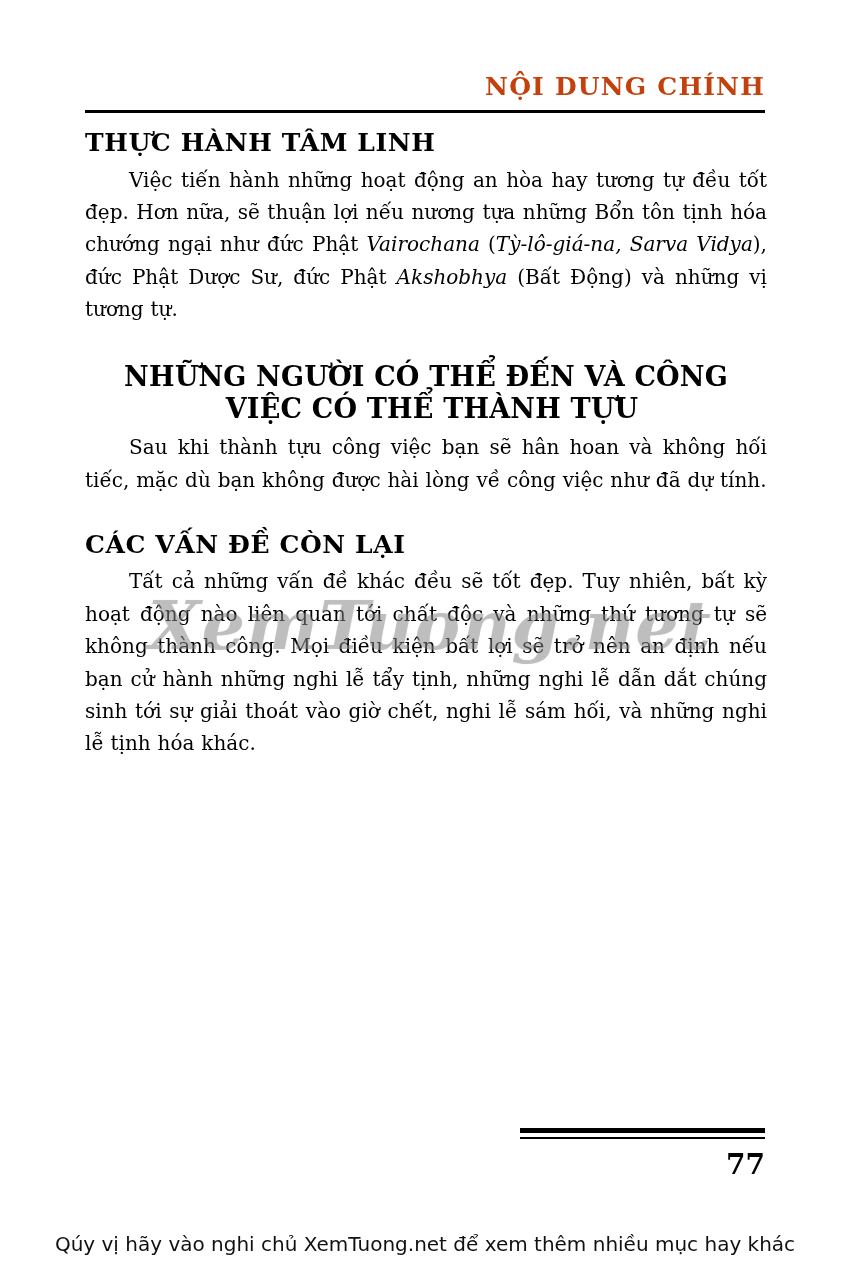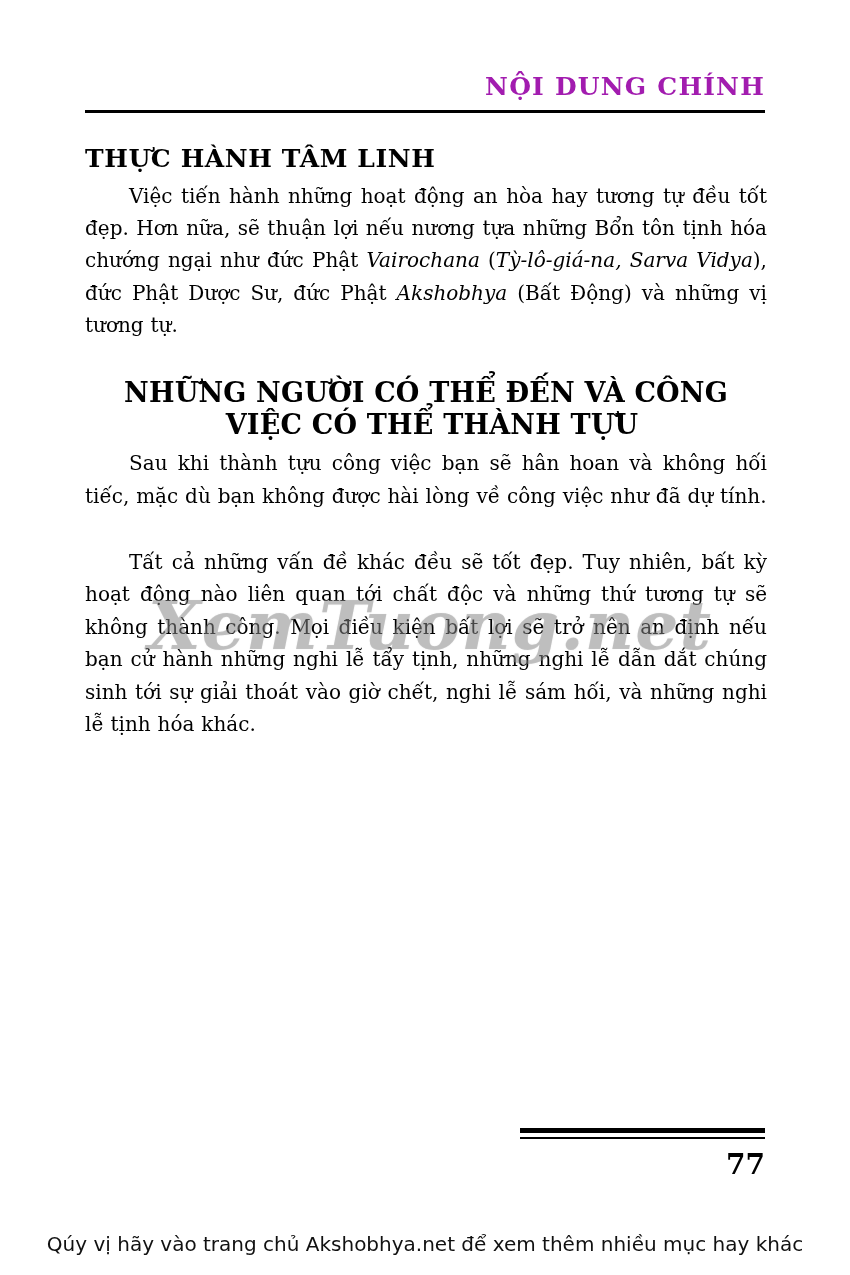--- a/index.html
+++ b/index.html
@@ -29,21 +29,21 @@
     left: 85px;
     top: 72px;
     width: 680px;
     text-align: right;
   }
   .header-title {
     font-family: "DejaVu Serif", serif;
     font-weight: bold;
     font-size: 25px;
     letter-spacing: 1.2px;
-    color: #a21caf;
+    color: #c2410c;
     display: inline-block;
   }
   .header-rule {
     position: absolute;
     left: 85px;
     top: 110px;
     width: 680px;
     height: 3px;
     background: #000;
   }
@@ -84,21 +84,21 @@
     margin: 6px 0 0 0;
     text-align: justify;
     text-indent: 44px;
     word-spacing: 0.5px;
   }
   p.para .it {
     font-style: italic;
   }
 
   
-  .sec-1 { margin-top: 16px; }
+  .sec-1 { margin-top: 0; }
   .sec-2 { margin-top: 34px; }
   .sec-3 { margin-top: 36px; }
   .sec-4 { margin-top: 34px; }
 
   
   .footer-rule {
     position: absolute;
     left: 520px;
     top: 1128px;
     width: 245px;
@@ -168,27 +168,28 @@
       <p class="para"><span>Việc tiến hành những hoạt động an hòa hay tương tự đều tốt đẹp. Hơn nữa, sẽ thuận lợi nếu nương tựa những Bổn tôn tịnh hóa chướng ngại như đức Phật </span><span class="it">Vairochana</span><span> (</span><span class="it">Tỳ-lô-giá-na, Sarva Vidya</span><span>), đức Phật Dược Sư, đức Phật </span><span class="it">Akshobhya</span><span> (Bất Động) và những vị tương tự.</span></p>
     </div>
 
 
     <div class="block sec-3">
       <h2 class="section-heading big">NHỮNG NGƯỜI CÓ THỂ ĐẾN VÀ CÔNG VIỆC CÓ THỂ THÀNH TỰU</h2>
       <p class="para">Sau khi thành tựu công việc bạn sẽ hân hoan và không hối tiếc, mặc dù bạn không được hài lòng về công việc như đã dự tính.</p>
     </div>
 
     <div class="block sec-4">
+      <h2 class="section-heading">CÁC VẤN ĐỀ CÒN LẠI</h2>
       <p class="para">Tất cả những vấn đề khác đều sẽ tốt đẹp. Tuy nhiên, bất kỳ hoạt động nào liên quan tới chất độc và những thứ tương tự sẽ không thành công. Mọi điều kiện bất lợi sẽ trở nên an định nếu bạn cử hành những nghi lễ tẩy tịnh, những nghi lễ dẫn dắt chúng sinh tới sự giải thoát vào giờ chết, nghi lễ sám hối, và những nghi lễ tịnh hóa khác.</p>
     </div>
 
   </div>
 
   <div class="watermark">XemTuong.net</div>
 
   <div class="footer-rule"></div>
   <div class="footer-rule thin"></div>
 
   <div class="page-number">77</div>
 
-  <div class="bottom-banner">Qúy vị hãy vào trang chủ Akshobhya.net để xem thêm nhiều mục hay khác</div>
+  <div class="bottom-banner">Qúy vị hãy vào nghi chủ XemTuong.net để xem thêm nhiều mục hay khác</div>
 
 </div>
 
 </body></html>

